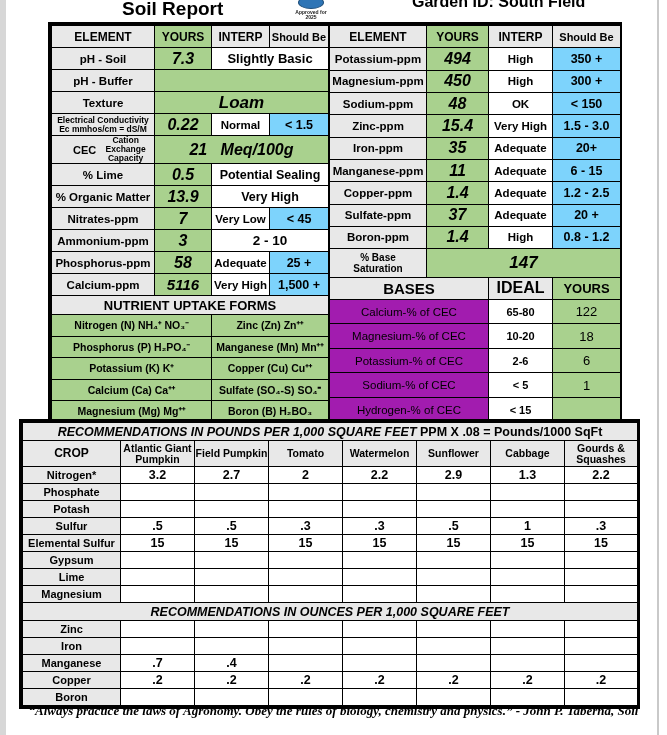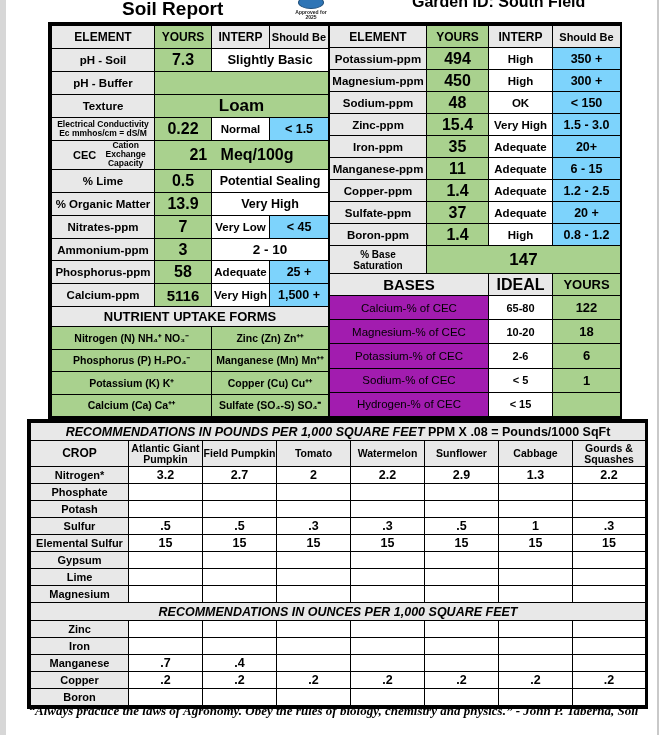--- a/index.html
+++ b/index.html
@@ -21,41 +21,41 @@
   
   .upper-wrap { position:absolute; left:48px; top:22px; width:574px; border:3px solid #000;
     display:flex; background:#000; }
   table { border-collapse:collapse; table-layout:fixed; }
   .upper-wrap table td, .upper-wrap table th { border:1px solid #000; text-align:center;
     vertical-align:middle; padding:0 1px; overflow:hidden; }
   .t-left { width:277px; } .t-right { width:291px; }
   .hdr { background:#e8e8e8; font-weight:bold; font-size:12px; height:22px; }
   .hdr.g { background:#a9d18e; }
   .lbl { background:#e8e8e8; font-weight:bold; font-size:11.5px; }
-  .yours { background:#a9d18e; font-weight:bold; font-size:14px; }
+  .yours { background:#a9d18e; font-weight:bold; font-size:14px;font-style:italic; }
   .interp { background:#fff; font-weight:bold; font-size:11.5px; }
   .should { background:#7dd3fc; font-weight:bold; font-size:12.5px; }
   .rowh { height:22px; }
   .big { font-size:16px; }
   .small2 { font-size:8.5px; line-height:9px; font-weight:bold; }
   .cec-flex { display:flex; align-items:center; justify-content:center; gap:2px;padding-left:20px; }
   .cec-abbr { font-size:11px; font-weight:bold; }
   .nuf-hdr { background:#e8e8e8; font-weight:bold; font-size:13px; height:19px; }
   .uptake { background:#a9d18e; font-weight:bold; font-size:10.5px; height:21.5px; }
   .base-row { height:28px; }
   .bases-title { background:#e8e8e8; font-weight:bold; font-size:15px; }
   .bases-hdr-ideal { background:#e8e8e8; font-weight:bold; font-size:16px; }
   .bases-hdr-yours { background:#a9d18e; font-weight:bold; font-size:13px; }
   .cec-row { height:24.2px; }
   .cec-lbl { background:#a21caf; font-weight:normal; font-size:11.5px; }
   .cec-ideal { background:#fff; font-weight:bold; font-size:11px; }
-  .cec-yours { background:#a9d18e; font-weight:bold; font-size:13px; }
+  .cec-yours { background:#a9d18e; font-weight:normal; font-size:13px; }
 
   
-  .lower-wrap { position:absolute; left:27px; top:419px; width:621px; border:3px solid #000; }
+  .lower-wrap { position:absolute; left:19px; top:419px; width:621px; border:3px solid #000; }
   .lower-wrap table { width:100%; }
   .lower-wrap td, .lower-wrap th { border:1px solid #000; text-align:center; vertical-align:middle;
     overflow:hidden; }
   .sec-title { background:#e8e8e8; font-weight:bold; font-style:italic; font-size:12.5px; height:18px; }
   .sec-title .plain { font-style:normal; }
   .crop-hdr { background:#e8e8e8; font-weight:bold; font-size:10.5px; height:26px; line-height:11px; }
   .rec-lbl { background:#e8e8e8; font-weight:bold; font-size:11px; height:17px; }
   .rec-val { background:#fff; font-weight:bold; font-size:12.5px; height:17px; }
 
   .footer { position:absolute; left:0; top:703px; width:667px; text-align:center;
@@ -184,20 +184,24 @@
           <tr>
             <td class="uptake" colspan="2">Potassium (K) K⁺</td>
             <td class="uptake" colspan="2">Copper (Cu) Cu⁺⁺</td>
           </tr>
 
           <tr>
             <td class="uptake" colspan="2">Calcium (Ca) Ca⁺⁺</td>
             <td class="uptake" colspan="2">Sulfate (SO₄-S) SO₄⁼</td>
           </tr>
 
+          <tr>
+            <td class="uptake" colspan="2">Magnesium (Mg) Mg⁺⁺</td>
+            <td class="uptake" colspan="2">Boron (B) H₂BO₃</td>
+          </tr>
         </tbody>
     </table>
 
     <table class="t-right">
       <colgroup>
           <col style="width:97px">
           <col style="width:62px">
           <col style="width:64px">
           <col style="width:68px">
         </colgroup>

